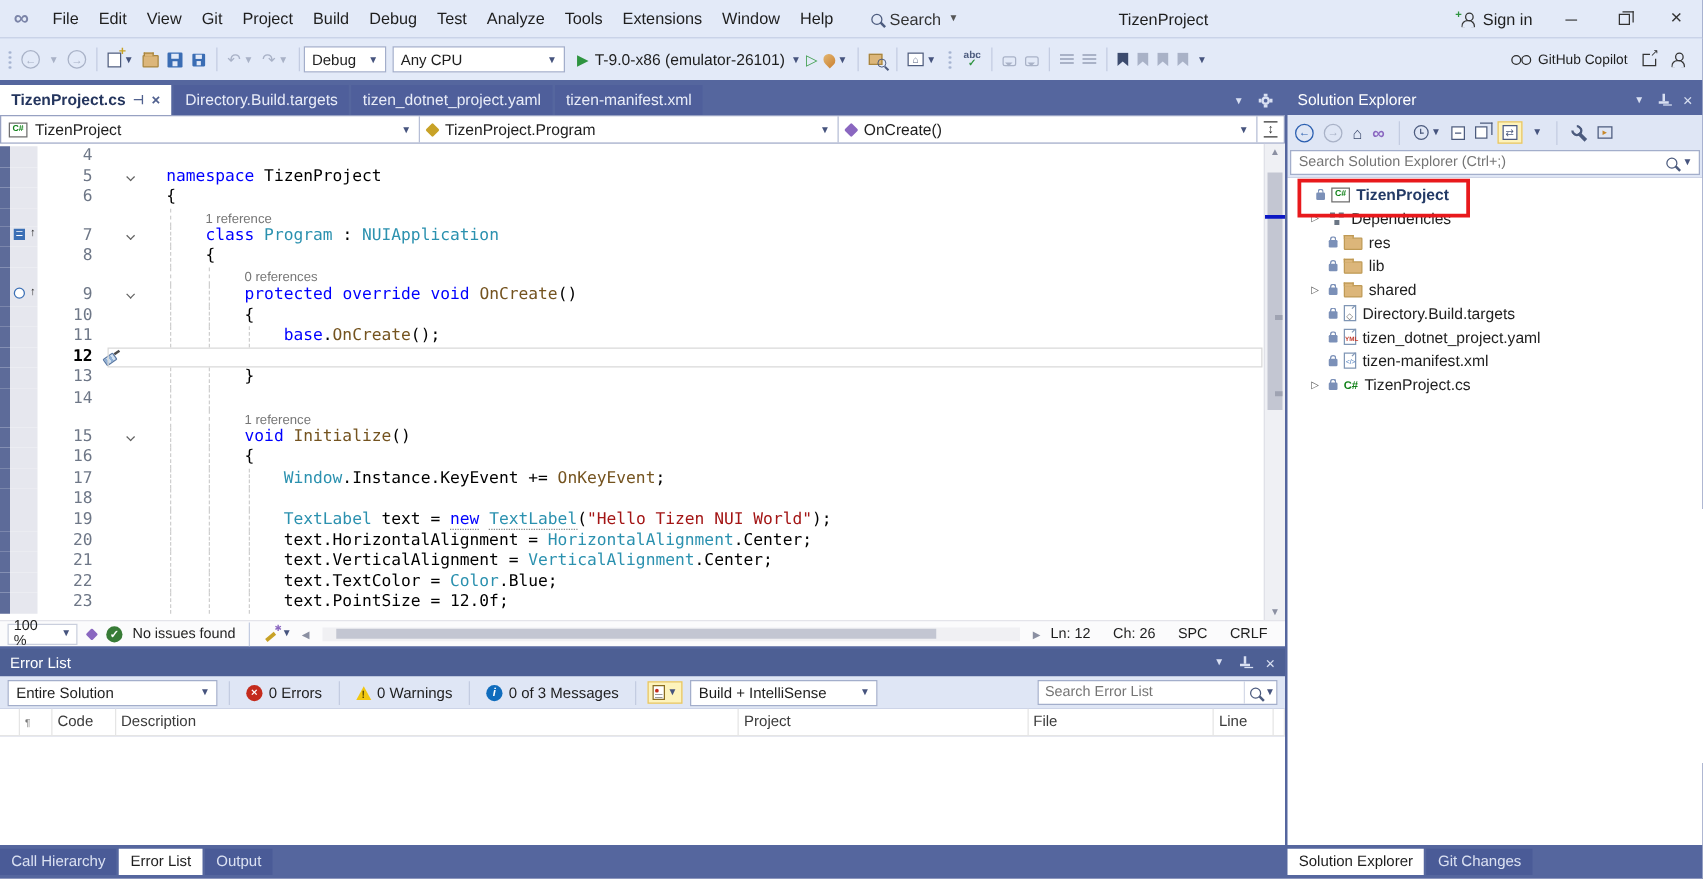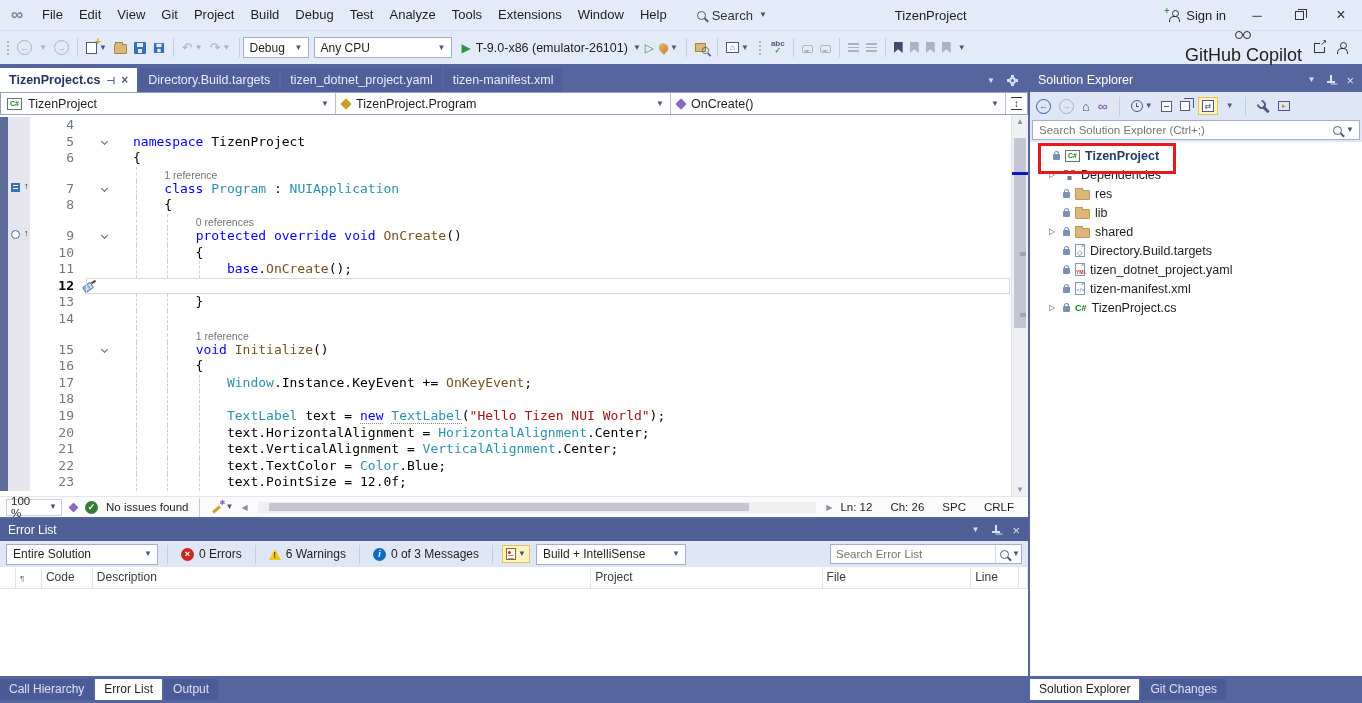--- a/index.html
+++ b/index.html
@@ -25,21 +25,21 @@
   .tsep { width:1px; height:19px; background:#c3cce1; margin:0 3px; }
   .grip { width:4px; height:16px; background:radial-gradient(circle,#a7b4d2 1px,transparent 1.2px); background-size:4px 4px; margin:0 2px; }
   .tbtn { display:flex; align-items:center; gap:2px; }
   .car { font-size:8px; color:#46547e; line-height:1; }
   .car.dis { color:#a9b2c7; }
   .combo { background:#fff; border:1px solid #a3aecb; height:21px; display:flex; align-items:center; font-size:12px; padding:0 2px 0 6px; gap:6px; }
   .combo .car { margin-left:auto; padding:0 3px; }
   .run-btn { display:flex; align-items:center; gap:5px; padding:0 4px; font-size:12.5px; color:#1e1e1e; }
   .play { color:#2e9440; font-size:12px; line-height:1; }
   .play-o { color:#3e9e4e; font-size:12px; line-height:1; }
-  .copilot-badge { display:flex; align-items:center; gap:5px; font-size:18px; margin-left:auto;flex-direction:column; }
+  .copilot-badge { display:flex; align-items:center; gap:5px; font-size:11px; margin-left:auto; }
   .toolbar-right { margin-left:auto; display:flex; align-items:center; gap:12px; padding-right:10px; }
 
   
   .i-mag { display:inline-block; width:9px; height:9px; border:1.5px solid #4c5b7e; border-radius:50%; position:relative; flex:0 0 auto; }
   .i-mag::after { content:""; position:absolute; width:5px; height:1.5px; background:#4c5b7e; transform:rotate(45deg); right:-4px; bottom:-2px; }
   .i-person { display:inline-block; width:11px; height:11px; position:relative; }
   .i-person::before { content:""; position:absolute; left:3px; top:0; width:5px; height:5px; border:1.3px solid #333; border-radius:50%; }
   .i-person::after { content:""; position:absolute; left:0; bottom:-1px; width:9px; height:5px; border:1.3px solid #333; border-bottom:none; border-radius:5px 5px 0 0; }
   .plus-g { position:absolute; top:-4px; left:-5px; color:#2e9440; font-size:9px; font-weight:bold; }
   .i-restore { display:inline-block; width:9px; height:9px; border:1px solid #333; position:relative; background:#e3eaf8; }
@@ -624,33 +624,33 @@
       <div class="error-panel">
         <div class="ep-title">
           <span>Error List</span>
           <span class="ep-title-icons">
             <span class="car" style="color:#d9e0f2">▼</span>
             <span class="i-pin"></span>
             <span style="font-size:13px;">×</span>
           </span>
         </div>
         <div class="ep-toolbar">
-          <div class="combo" style="width:152px;">
+          <div class="combo" style="width:168px;">
             <span>Entire Solution</span>
               <span class="car">▼</span>
           </div>
           <span class="tsep"></span>
           <span class="badge">
             <span class="i-errc">×</span>
             <span>0 Errors</span>
           </span>
           <span class="tsep"></span>
           <span class="badge">
             <span class="i-warn"></span>
-            <span>6 Warnings</span>
+            <span>0 Warnings</span>
           </span>
           <span class="tsep"></span>
           <span class="badge">
             <span class="i-infc">i</span>
             <span>0 of 3 Messages</span>
           </span>
           <span class="tsep"></span>
           <span class="toggled">
               <span class="i-msgsheet"></span>
               <span class="car">▼</span>

